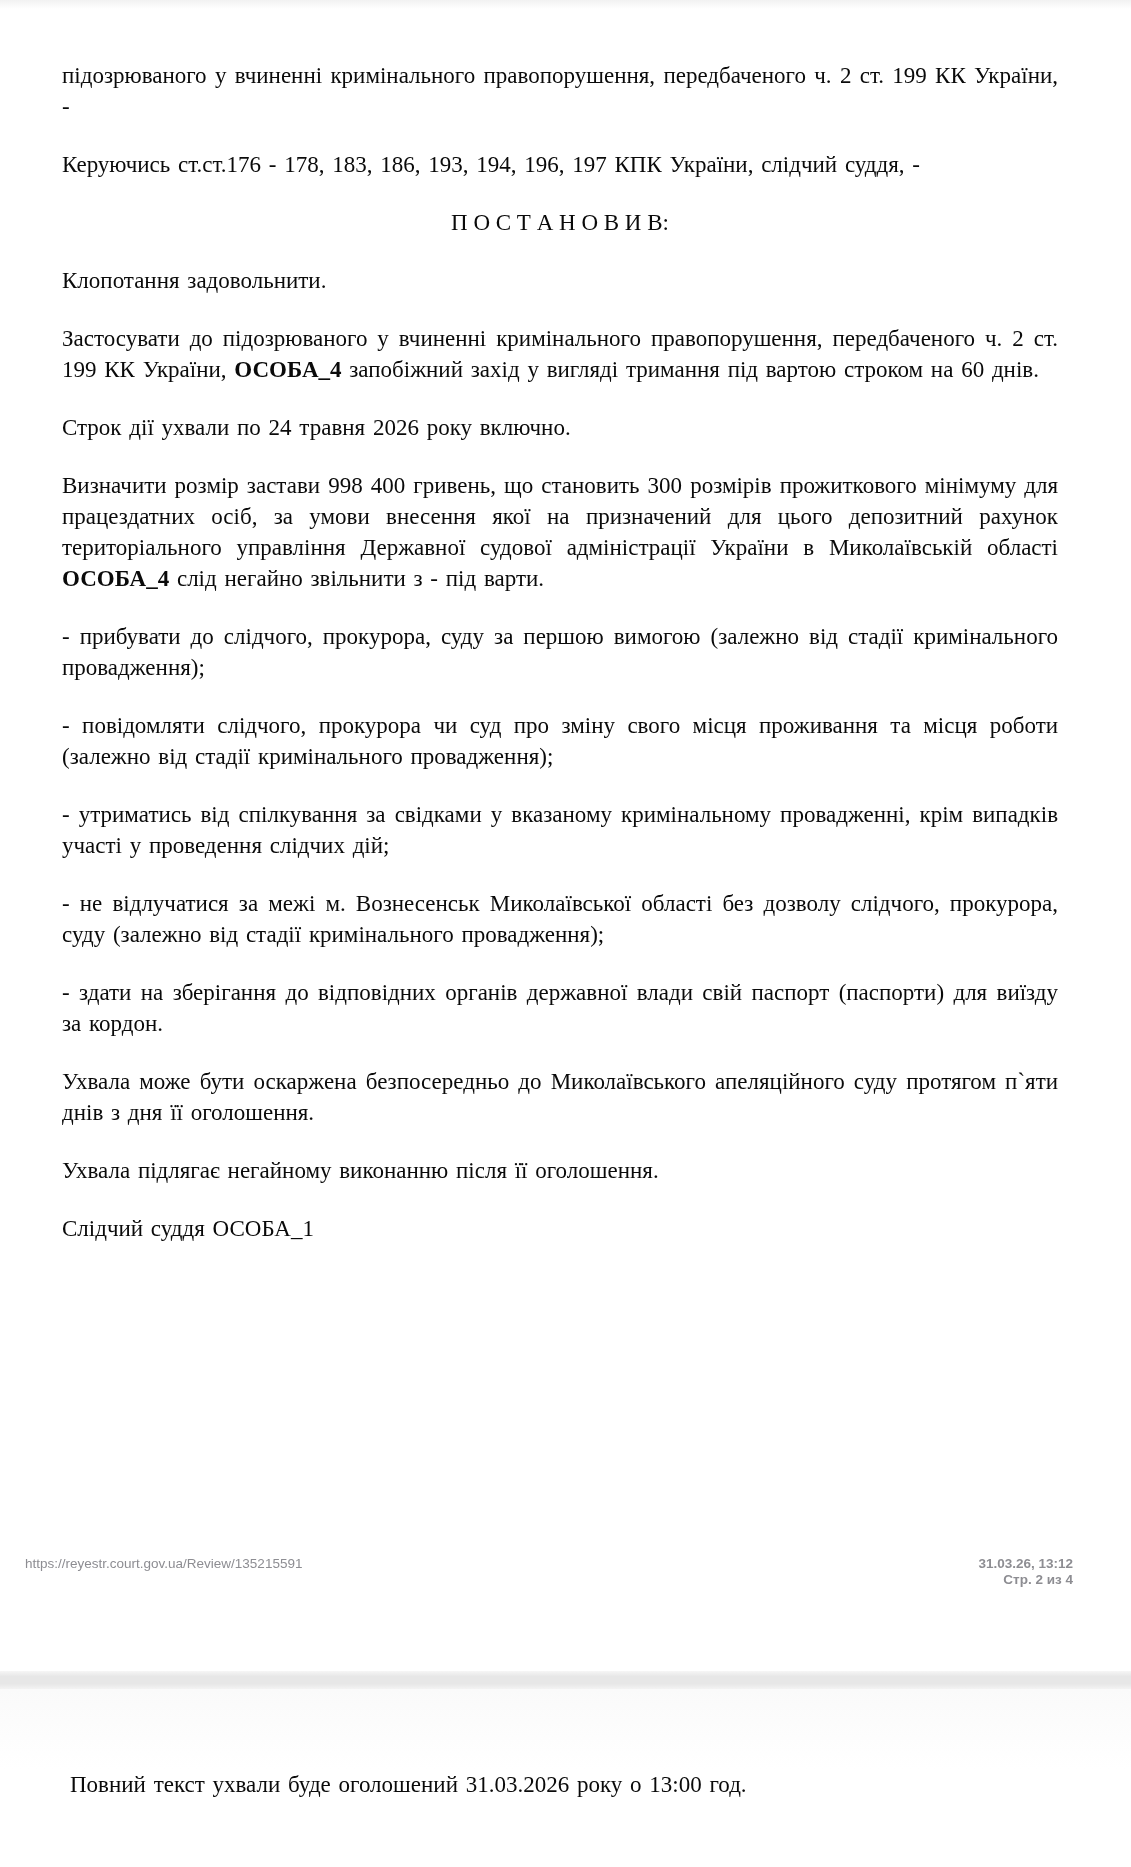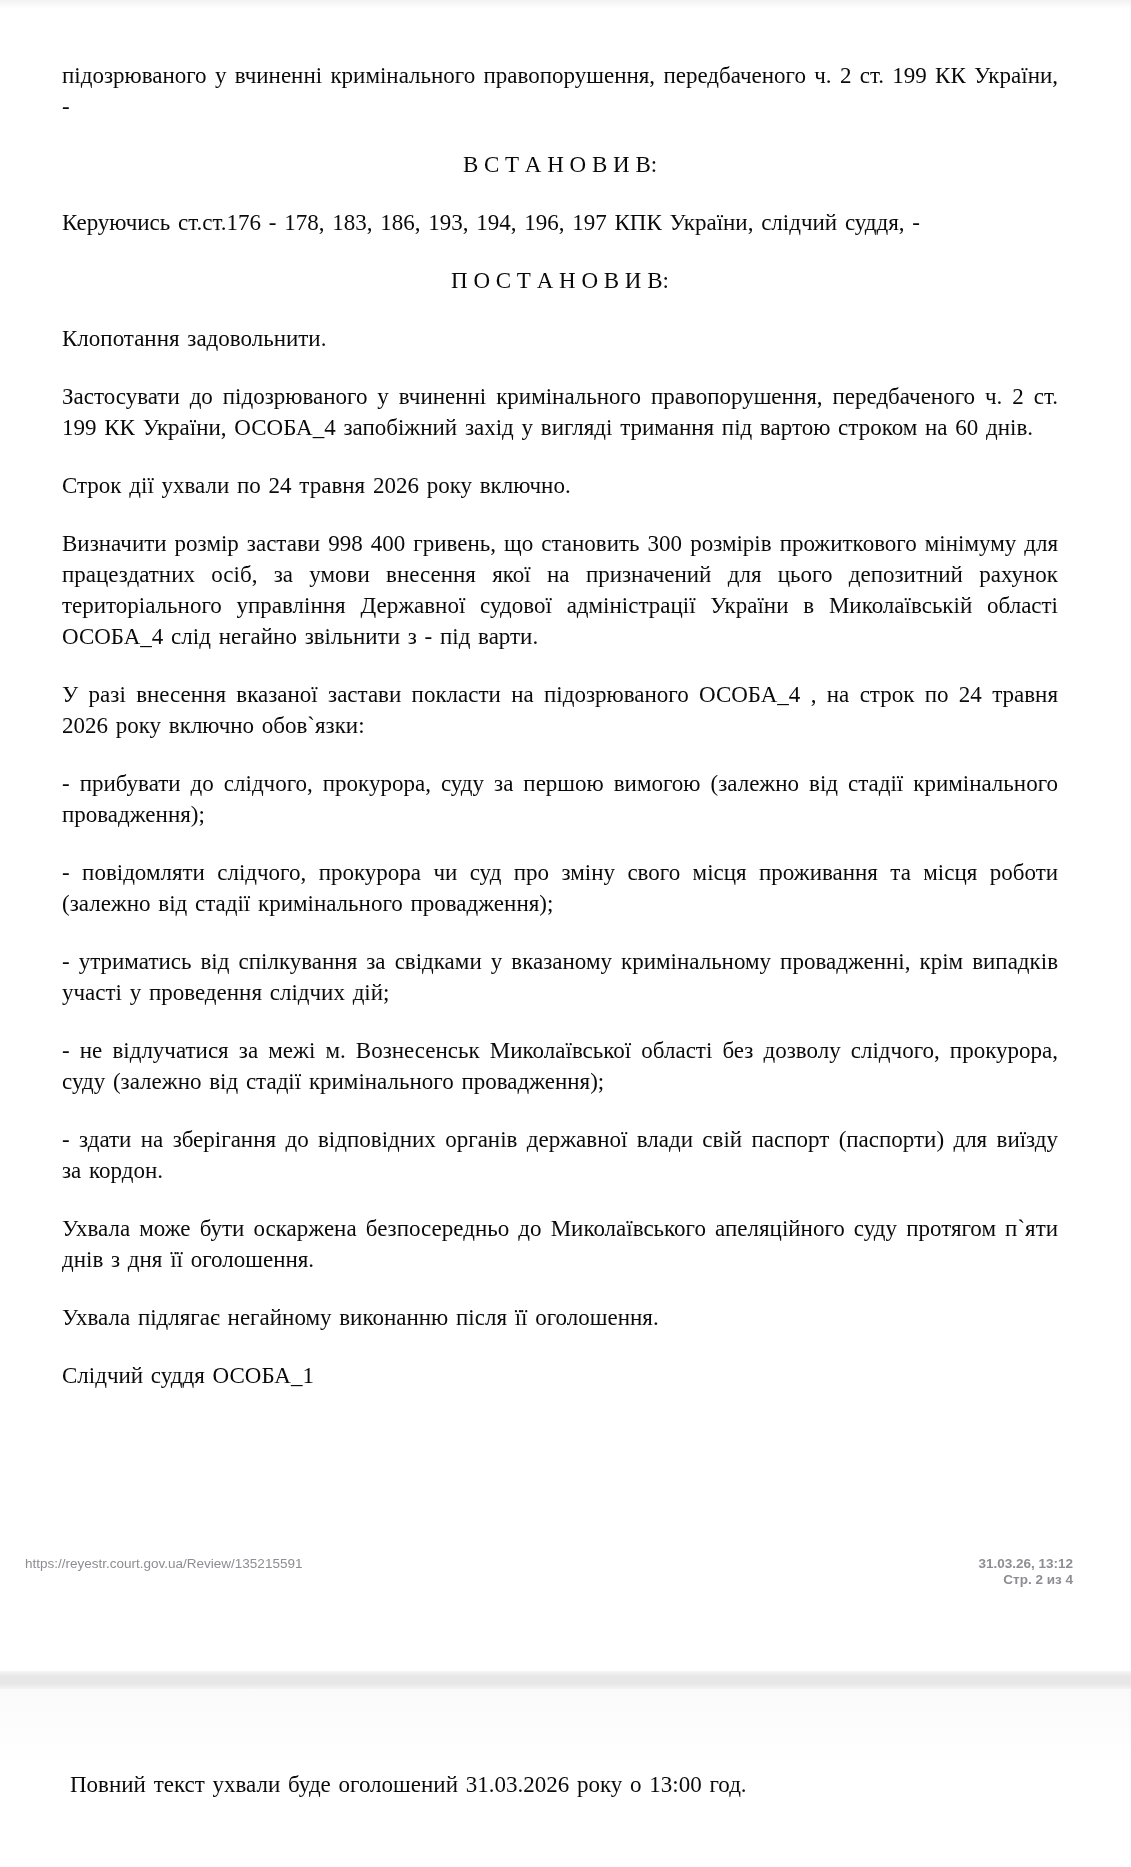--- a/index.html
+++ b/index.html
@@ -38,21 +38,21 @@
     text-align: justify;
     word-spacing: 2px;
     margin-top: 27px;
     color: #0a0a0a;
   }
   p.para:first-child { margin-top: 0; }
   p.para.heading {
     text-align: center;
     word-spacing: normal;
   }
-  p.para .b { font-weight: normal; }
+  p.para .b { font-weight: bold; }
   .footer {
     position: absolute;
     left: 25px;
     right: 58px;
     top: 1556px;
     display: flex;
     justify-content: space-between;
     align-items: flex-start;
     font-family: "Liberation Sans", "DejaVu Sans", sans-serif;
     font-size: 13.5px;
@@ -69,28 +69,26 @@
     background: linear-gradient(180deg, #f6f6f6 0%, #e7e7e7 30%, #e7e7e7 70%, #f3f3f3 100%);
   }
 </style>
 </head>
 <body>
 
 <div class="page page-2">
   <div class="top-edge-shade"></div>
   <div class="doc-content" id="doc-content">
       <p class="para"><span>підозрюваного у вчиненні кримінального правопорушення, передбаченого ч. 2 ст. 199 КК України, -</span></p>
-      <p class="para heading"><span>В С Т А Н О В И В:</span></p>
       <p class="para"><span>Керуючись ст.ст.176 - 178, 183, 186, 193, 194, 196, 197 КПК України, слідчий суддя, -</span></p>
       <p class="para heading"><span>П О С Т А Н О В И В:</span></p>
       <p class="para"><span>Клопотання задовольнити.</span></p>
       <p class="para"><span>Застосувати до підозрюваного у вчиненні кримінального правопорушення, передбаченого ч. 2 ст. 199 КК України, </span><span class="b">ОСОБА_4</span><span> запобіжний захід у вигляді тримання під вартою строком на 60 днів.</span></p>
       <p class="para"><span>Строк дії ухвали по 24 травня 2026 року включно.</span></p>
       <p class="para"><span>Визначити розмір застави 998 400 гривень, що становить 300 розмірів прожиткового мінімуму для працездатних осіб, за умови внесення якої на призначений для цього депозитний рахунок територіального управління Державної судової адміністрації України в Миколаївській області </span><span class="b">ОСОБА_4</span><span> слід негайно звільнити з - під варти.</span></p>
-      <p class="para"><span>У разі внесення вказаної застави покласти на підозрюваного </span><span class="b">ОСОБА_4</span><span> , на строк по 24 травня 2026 року включно обов`язки:</span></p>
       <p class="para"><span>- прибувати до слідчого, прокурора, суду за першою вимогою (залежно від стадії кримінального провадження);</span></p>
       <p class="para"><span>- повідомляти слідчого, прокурора чи суд про зміну свого місця проживання та місця роботи (залежно від стадії кримінального провадження);</span></p>
       <p class="para"><span>- утриматись від спілкування за свідками у вказаному кримінальному провадженні, крім випадків участі у проведення слідчих дій;</span></p>
       <p class="para"><span>- не відлучатися за межі м. Вознесенськ Миколаївської області без дозволу слідчого, прокурора, суду (залежно від стадії кримінального провадження);</span></p>
       <p class="para"><span>- здати на зберігання до відповідних органів державної влади свій паспорт (паспорти) для виїзду за кордон.</span></p>
       <p class="para"><span>Ухвала може бути оскаржена безпосередньо до Миколаївського апеляційного суду протягом п`яти днів з дня її оголошення.</span></p>
       <p class="para"><span>Ухвала підлягає негайному виконанню після її оголошення.</span></p>
       <p class="para"><span>Слідчий суддя ОСОБА_1</span></p>
     </div>
   <div class="footer">

